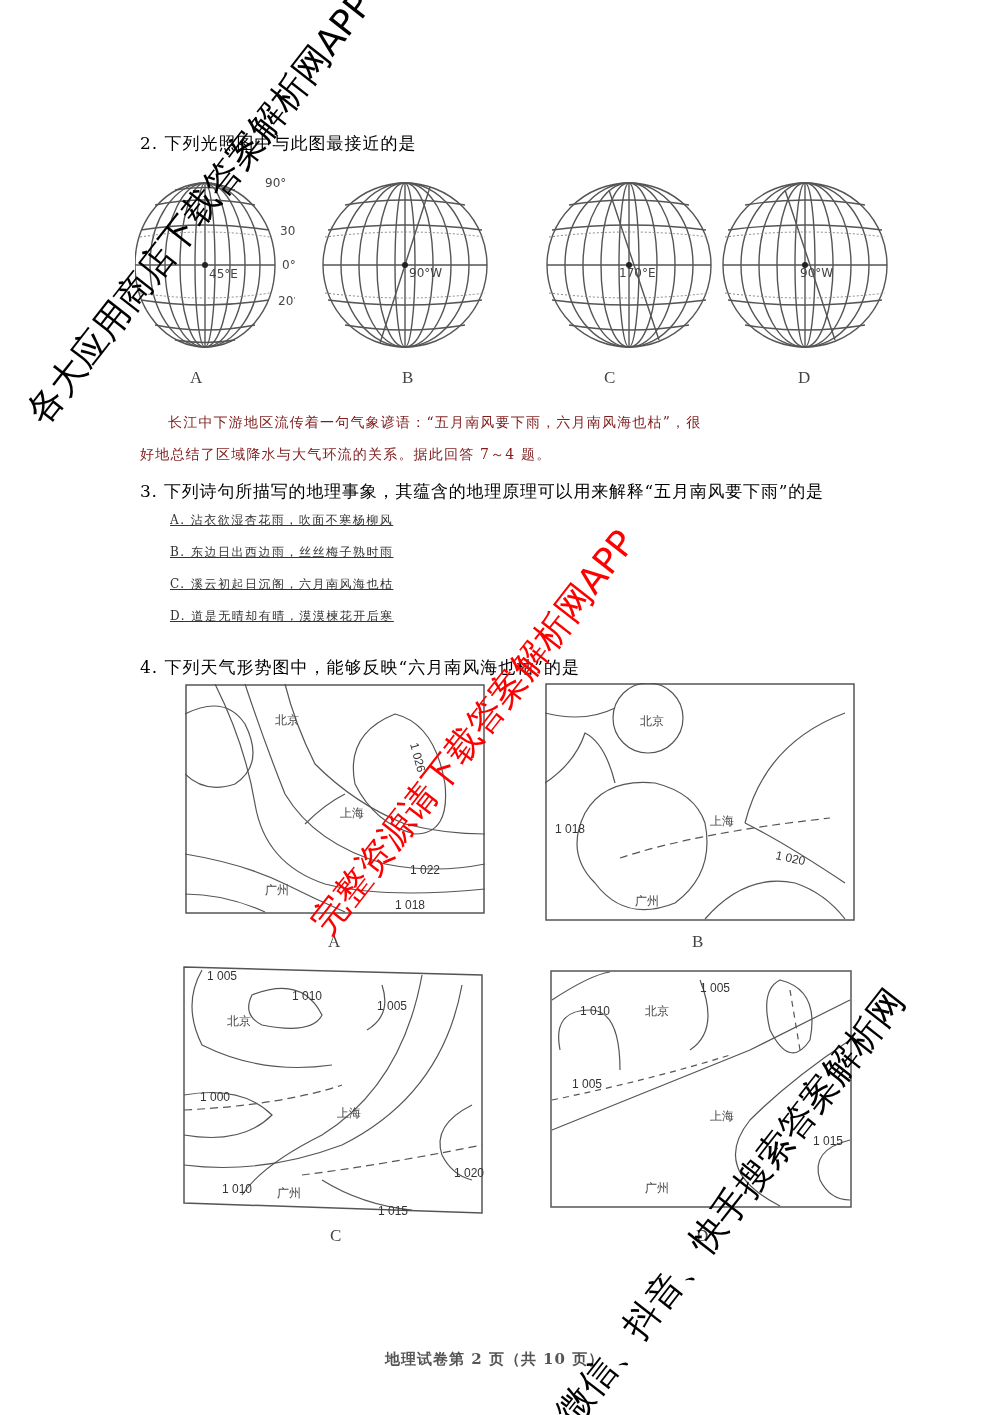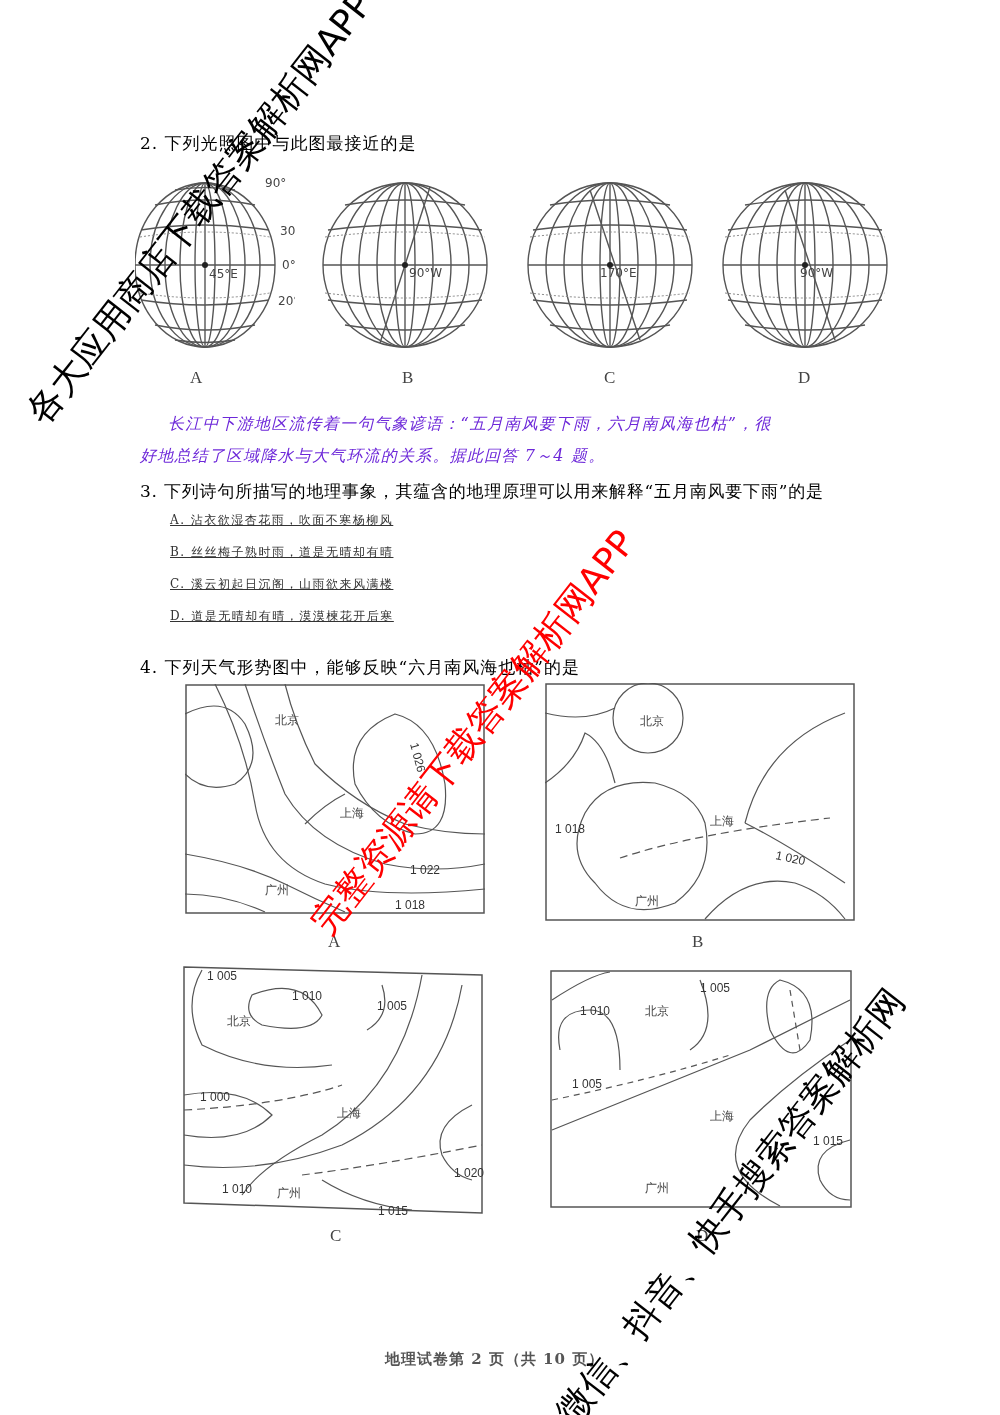--- a/index.html
+++ b/index.html
@@ -1,20 +1,20 @@
 <!DOCTYPE html>
 <html><head>
 <meta charset="utf-8">
 <style>
   * { box-sizing: border-box; margin: 0; padding: 0; }
   html, body { width: 1000px; height: 1415px; background: #ffffff; overflow: hidden; }
   body { position: relative; font-family: "DejaVu Serif", "Liberation Serif", serif; color: #333; }
   .abs { position: absolute; }
   .q-title { font-size: 17px; letter-spacing: 1px; color: #000000; white-space: nowrap; }
-  .para { font-size: 16px; letter-spacing: 1.2px; color: #6d28d9; white-space: nowrap; font-style: italic; }
+  .para { font-size: 14px; letter-spacing: 1.2px; color: #7f1d1d; white-space: nowrap; }
   .opt { font-size: 12px; letter-spacing: 1.5px; color: #333; white-space: nowrap; text-decoration: underline; }
   .fig-label { font-size: 17px; color: #444; font-family: "Liberation Serif", serif; }
   .globe svg, .map svg { display: block; }
   .footer { font-size: 15px; color: #555; letter-spacing: 1px; font-weight: bold; }
   .wm { position: absolute; font-family: "DejaVu Sans", sans-serif; white-space: nowrap; transform-origin: left center; }
   .wm-black { color: #000; font-size: 36px; }
   .wm-red { color: #ff0000; font-size: 36px; }
   .map-text { font-family: "DejaVu Sans", sans-serif; font-size: 12px; fill: #444; }
   .iso-text { font-family: "Liberation Sans", sans-serif; font-size: 12px; fill: #333; }
 </style>
@@ -73,21 +73,21 @@
     <g fill="none" stroke="#888" stroke-dasharray="2,2">
       <path d="M5 62 Q85 52 165 62"></path>
       <path d="M5 118 Q85 128 165 118"></path>
     </g>
     <circle cx="85" cy="90" r="3" fill="#222"></circle>
     <text x="89" y="102" class="map-text" font-size="8">90°W</text>
   </svg>
 </div>
 <div class="abs fig-label" style="left:402px; top:368px;">B</div>
 
-<div class="abs globe" style="left:525px; top:175px;">
+<div class="abs globe" style="left:544px; top:175px;">
   <svg width="180" height="180" viewBox="0 0 180 180">
     <g fill="none" stroke="#555" stroke-width="1.4">
       <ellipse cx="85" cy="90" rx="82" ry="82"></ellipse>
       <ellipse cx="85" cy="90" rx="64" ry="82"></ellipse>
       <ellipse cx="85" cy="90" rx="46" ry="82"></ellipse>
       <ellipse cx="85" cy="90" rx="28" ry="82"></ellipse>
       <ellipse cx="85" cy="90" rx="10" ry="82"></ellipse>
       <line x1="85" y1="8" x2="85" y2="172"></line>
       <line x1="3" y1="90" x2="167" y2="90"></line>
       <path d="M8 55 Q85 45 162 55"></path>
@@ -130,22 +130,22 @@
     <text x="80" y="102" class="map-text" font-size="8">90°W</text>
   </svg>
 </div>
 <div class="abs fig-label" style="left:798px; top:368px;">D</div>
 
 <div class="abs para" style="left:168px; top:414px;">长江中下游地区流传着一句气象谚语：“五月南风要下雨，六月南风海也枯”，很</div>
 <div class="abs para" style="left:140px; top:446px;">好地总结了区域降水与大气环流的关系。据此回答 7～4 题。</div>
 
 <div class="abs q-title" style="left:140px; top:480px; letter-spacing:0.8px;">3. 下列诗句所描写的地理事象，其蕴含的地理原理可以用来解释“五月南风要下雨”的是</div>
 <div class="abs opt" style="left:170px; top:512px;">A. 沾衣欲湿杏花雨，吹面不寒杨柳风</div>
-<div class="abs opt" style="left:170px; top:544px;">B. 丝丝梅子熟时雨，道是无晴却有晴</div>
-<div class="abs opt" style="left:170px; top:576px;">C. 溪云初起日沉阁，山雨欲来风满楼</div>
+<div class="abs opt" style="left:170px; top:544px;">B. 东边日出西边雨，丝丝梅子熟时雨</div>
+<div class="abs opt" style="left:170px; top:576px;">C. 溪云初起日沉阁，六月南风海也枯</div>
 <div class="abs opt" style="left:170px; top:608px;">D. 道是无晴却有晴，漠漠楝花开后寒</div>
 
 <div class="abs q-title" style="left:140px; top:656px;">4. 下列天气形势图中，能够反映“六月南风海也枯”的是</div>
 
 <div class="abs map" style="left:185px; top:684px;">
   <svg width="300" height="230" viewBox="0 0 300 230">
     <rect x="1" y="1" width="298" height="228" fill="none" stroke="#555" stroke-width="1.5"></rect>
     <g fill="none" stroke="#555" stroke-width="1.2">
       <path d="M0 30 Q40 10 60 40 Q80 80 50 100 Q20 110 0 90"></path>
       <path d="M30 0 Q60 60 70 120 Q80 180 140 200 Q200 215 300 205"></path>

